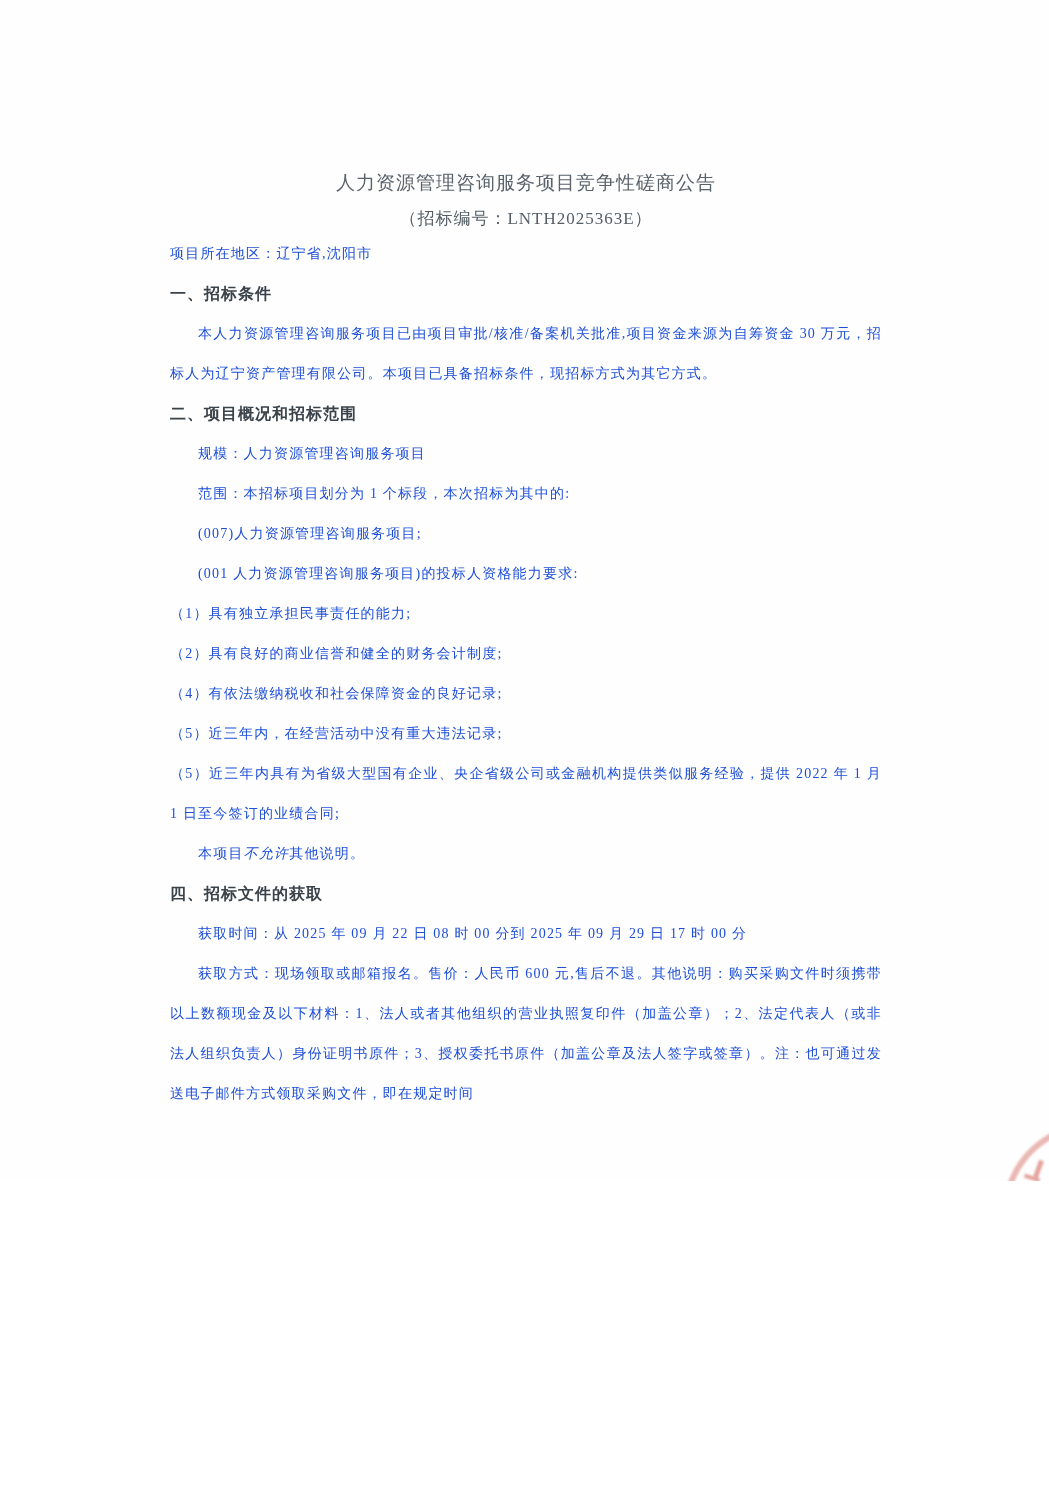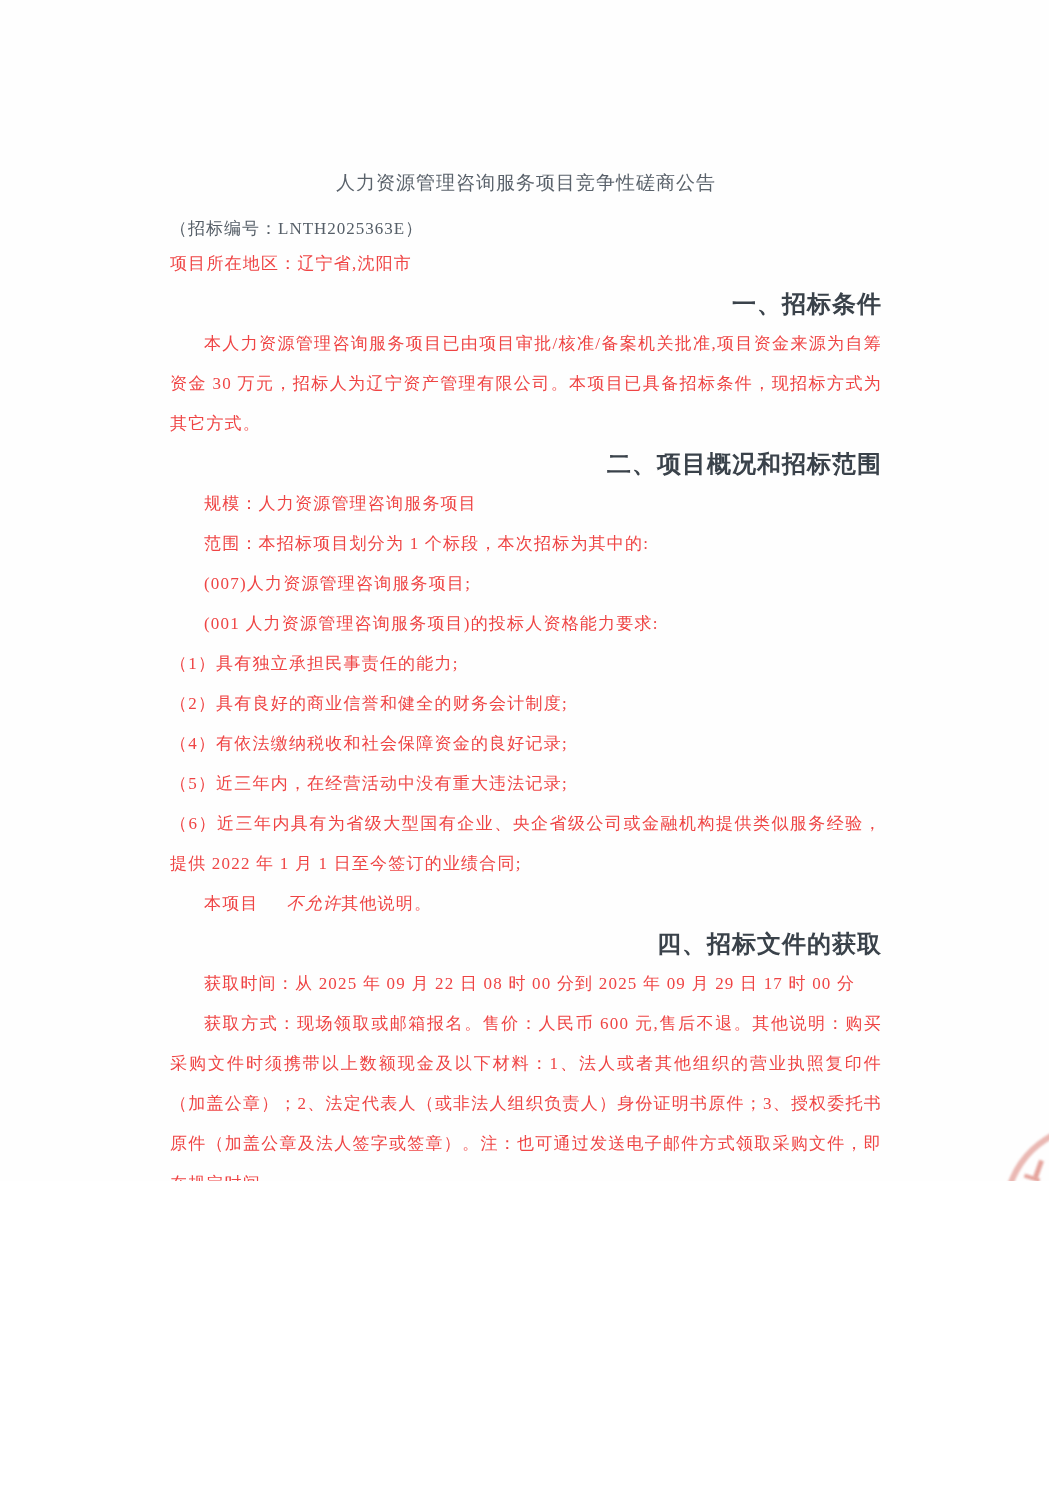--- a/index.html
+++ b/index.html
@@ -21,53 +21,52 @@
   .doc-title {
     margin: 168px 0 0 0;
     text-align: center;
     font-size: 19px;
     line-height: 30px;
     letter-spacing: 1px;
     color: #5a626b;
     font-weight: 400;
   }
   .doc-subtitle {
-    margin: 16px 0 0 0;
-    text-align: left;
+    margin: 6px 0 0 0;
+    text-align: center;
     font-size: 17px;
     line-height: 30px;
     letter-spacing: 1px;
     color: #555e67;
     font-weight: 400;
   }
   .location {
     margin: 56px 0 0 0;
     font-size: 17px;
     line-height: 40px;
     letter-spacing: 1.2px;
   }
   .sec-heading {
     margin: 0;
-    font-size: 24px;
+    font-size: 16px;
     line-height: 40px;
     letter-spacing: 1px;
     font-weight: bold;
     color: #3a424a;
-    text-align: right;
   }
   .body-line, .body-para {
     margin: 0;
-    font-size: 17px;
+    font-size: 14px;
     line-height: 40px;
     letter-spacing: 1.2px;
     text-align: justify;
-    color: #ef4444;
+    color: #1d4ed8;
   }
   .indent { text-indent: 2em; }
-  .em-italic { font-style: italic; margin-left: 28px; }
+  .em-italic { font-style: italic; }
   
   .stamp-arc {
     position: absolute;
     left: 1003px;
     top: 1122px;
     width: 172px;
     height: 166px;
     border: 6px solid rgba(210, 100, 88, 0.45);
     border-radius: 50%;
     filter: blur(1px);
@@ -102,21 +101,21 @@
     <h2 class="sec-heading">二、项目概况和招标范围</h2>
     <p class="body-line indent">规模：人力资源管理咨询服务项目</p>
     <p class="body-line indent">范围：本招标项目划分为 1 个标段，本次招标为其中的:</p>
     <p class="body-line indent">(007)人力资源管理咨询服务项目;</p>
 
     <p class="body-line indent">(001 人力资源管理咨询服务项目)的投标人资格能力要求:</p>
     <p class="body-para">（1）具有独立承担民事责任的能力;</p>
     <p class="body-para">（2）具有良好的商业信誉和健全的财务会计制度;</p>
     <p class="body-para">（4）有依法缴纳税收和社会保障资金的良好记录;</p>
     <p class="body-para">（5）近三年内，在经营活动中没有重大违法记录;</p>
-    <p class="body-para">（6）近三年内具有为省级大型国有企业、央企省级公司或金融机构提供类似服务经验，提供 2022 年 1 月 1 日至今签订的业绩合同;</p>
+    <p class="body-para">（5）近三年内具有为省级大型国有企业、央企省级公司或金融机构提供类似服务经验，提供 2022 年 1 月 1 日至今签订的业绩合同;</p>
     <p class="body-line indent"><span>本项目</span><span class="em-italic">不允许</span><span>其他说明。</span></p>
 
     <h2 class="sec-heading">四、招标文件的获取</h2>
     <p class="body-line indent">获取时间：从 2025 年 09 月 22 日 08 时 00 分到 2025 年 09 月 29 日 17 时 00 分</p>
     <p class="body-para indent">获取方式：现场领取或邮箱报名。售价：人民币 600 元,售后不退。其他说明：购买采购文件时须携带以上数额现金及以下材料：1、法人或者其他组织的营业执照复印件（加盖公章）；2、法定代表人（或非法人组织负责人）身份证明书原件；3、授权委托书原件（加盖公章及法人签字或签章）。注：也可通过发送电子邮件方式领取采购文件，即在规定时间</p>
 
   </div>
 
   <div class="stamp-arc"></div>
   <div class="stroke-bar s1"></div>

